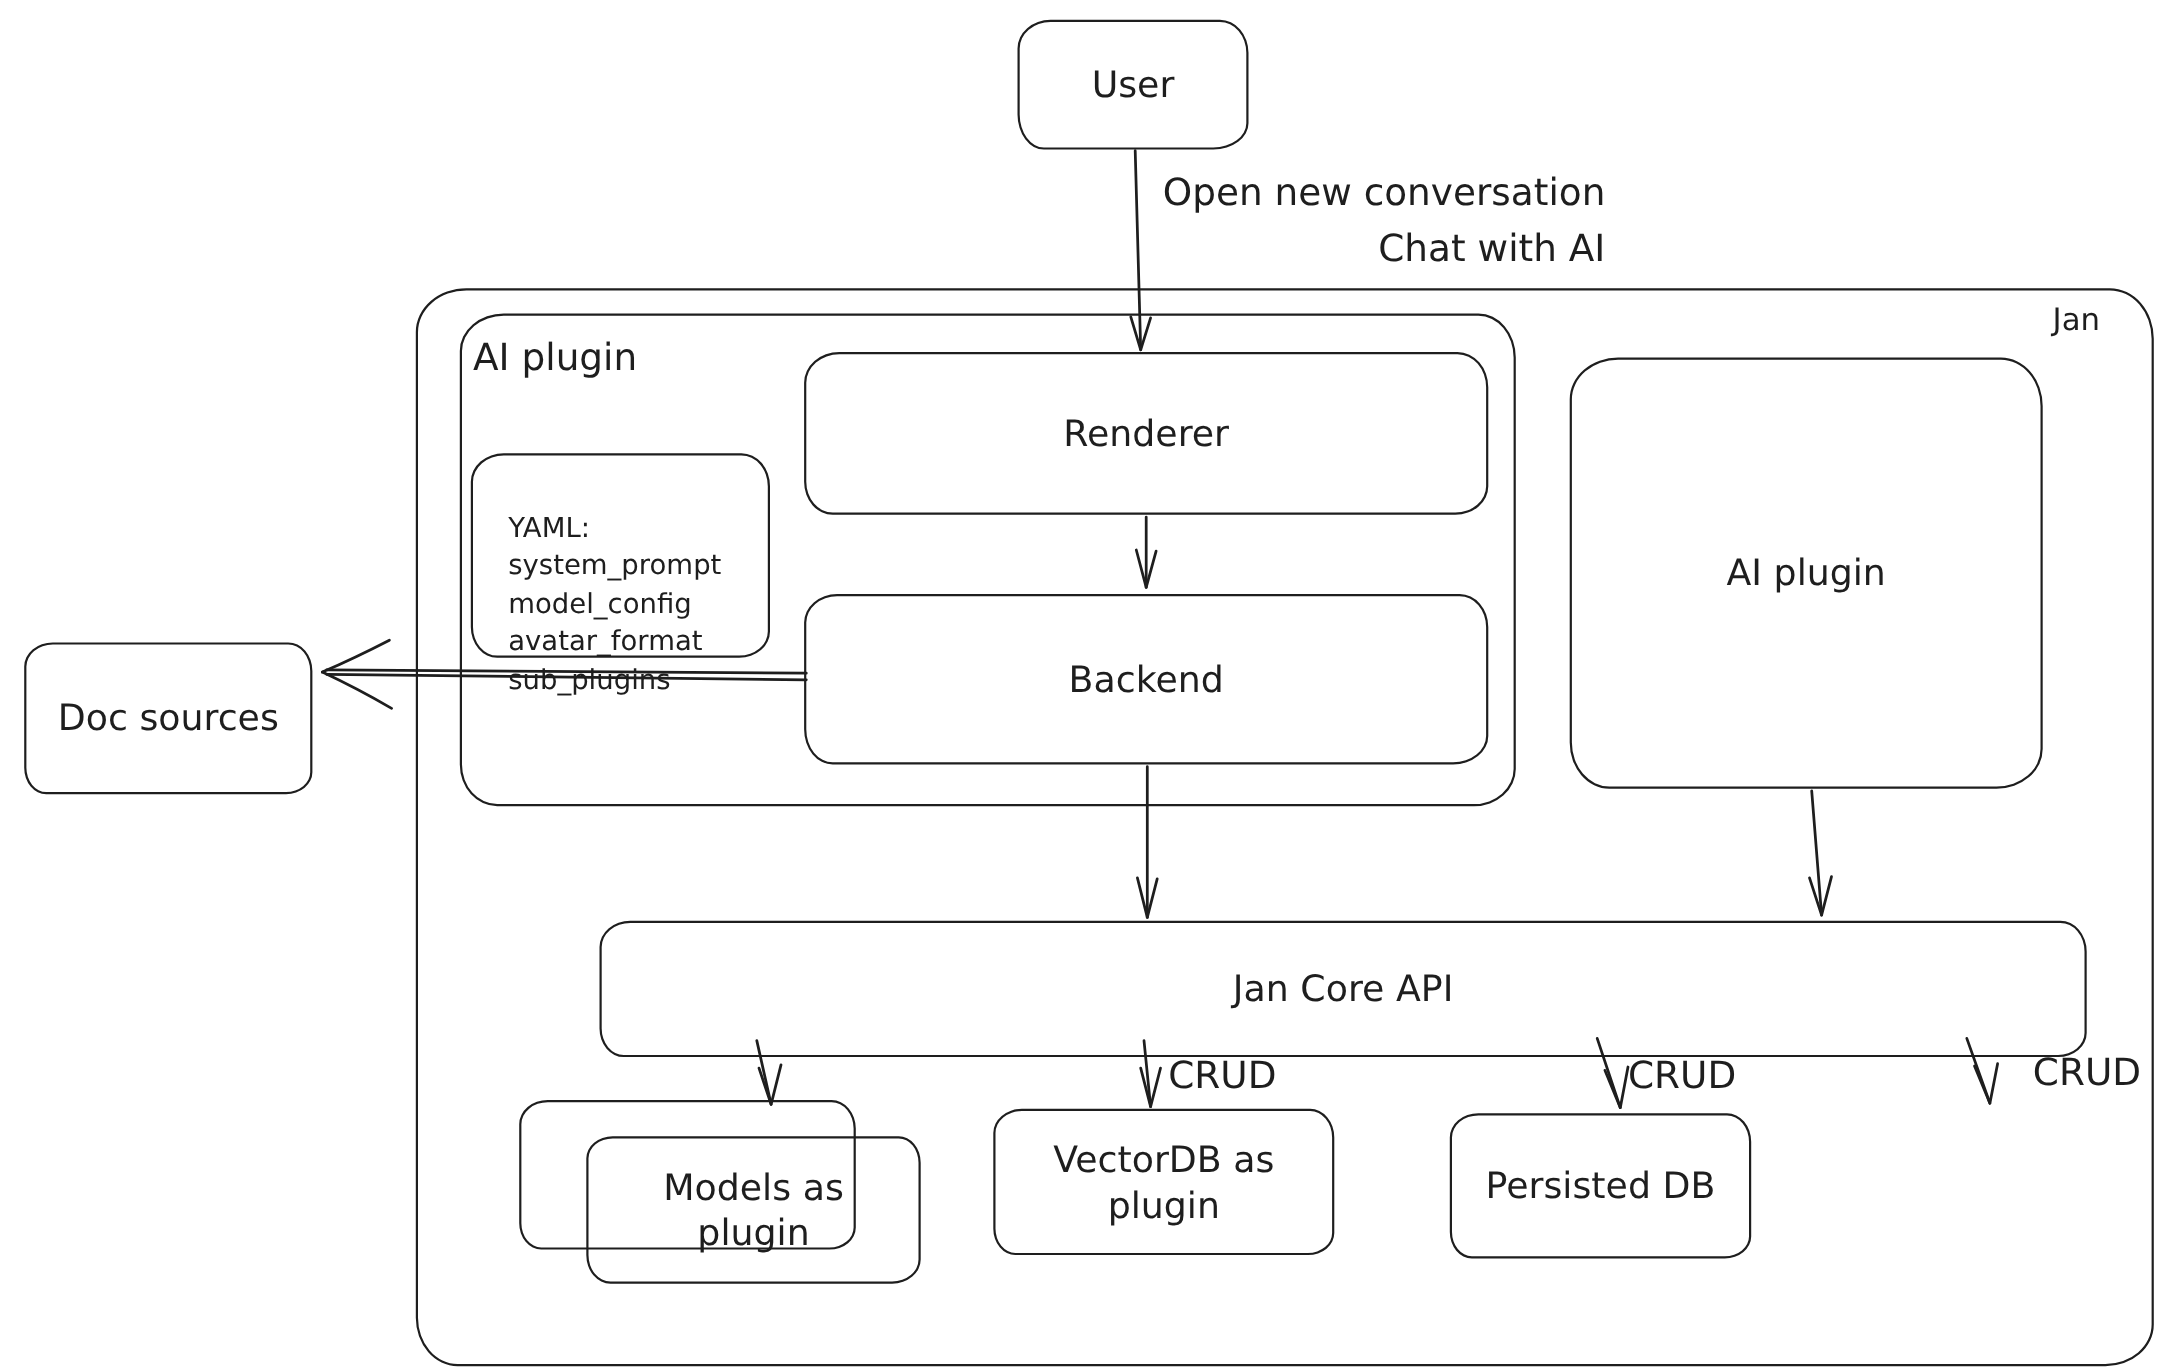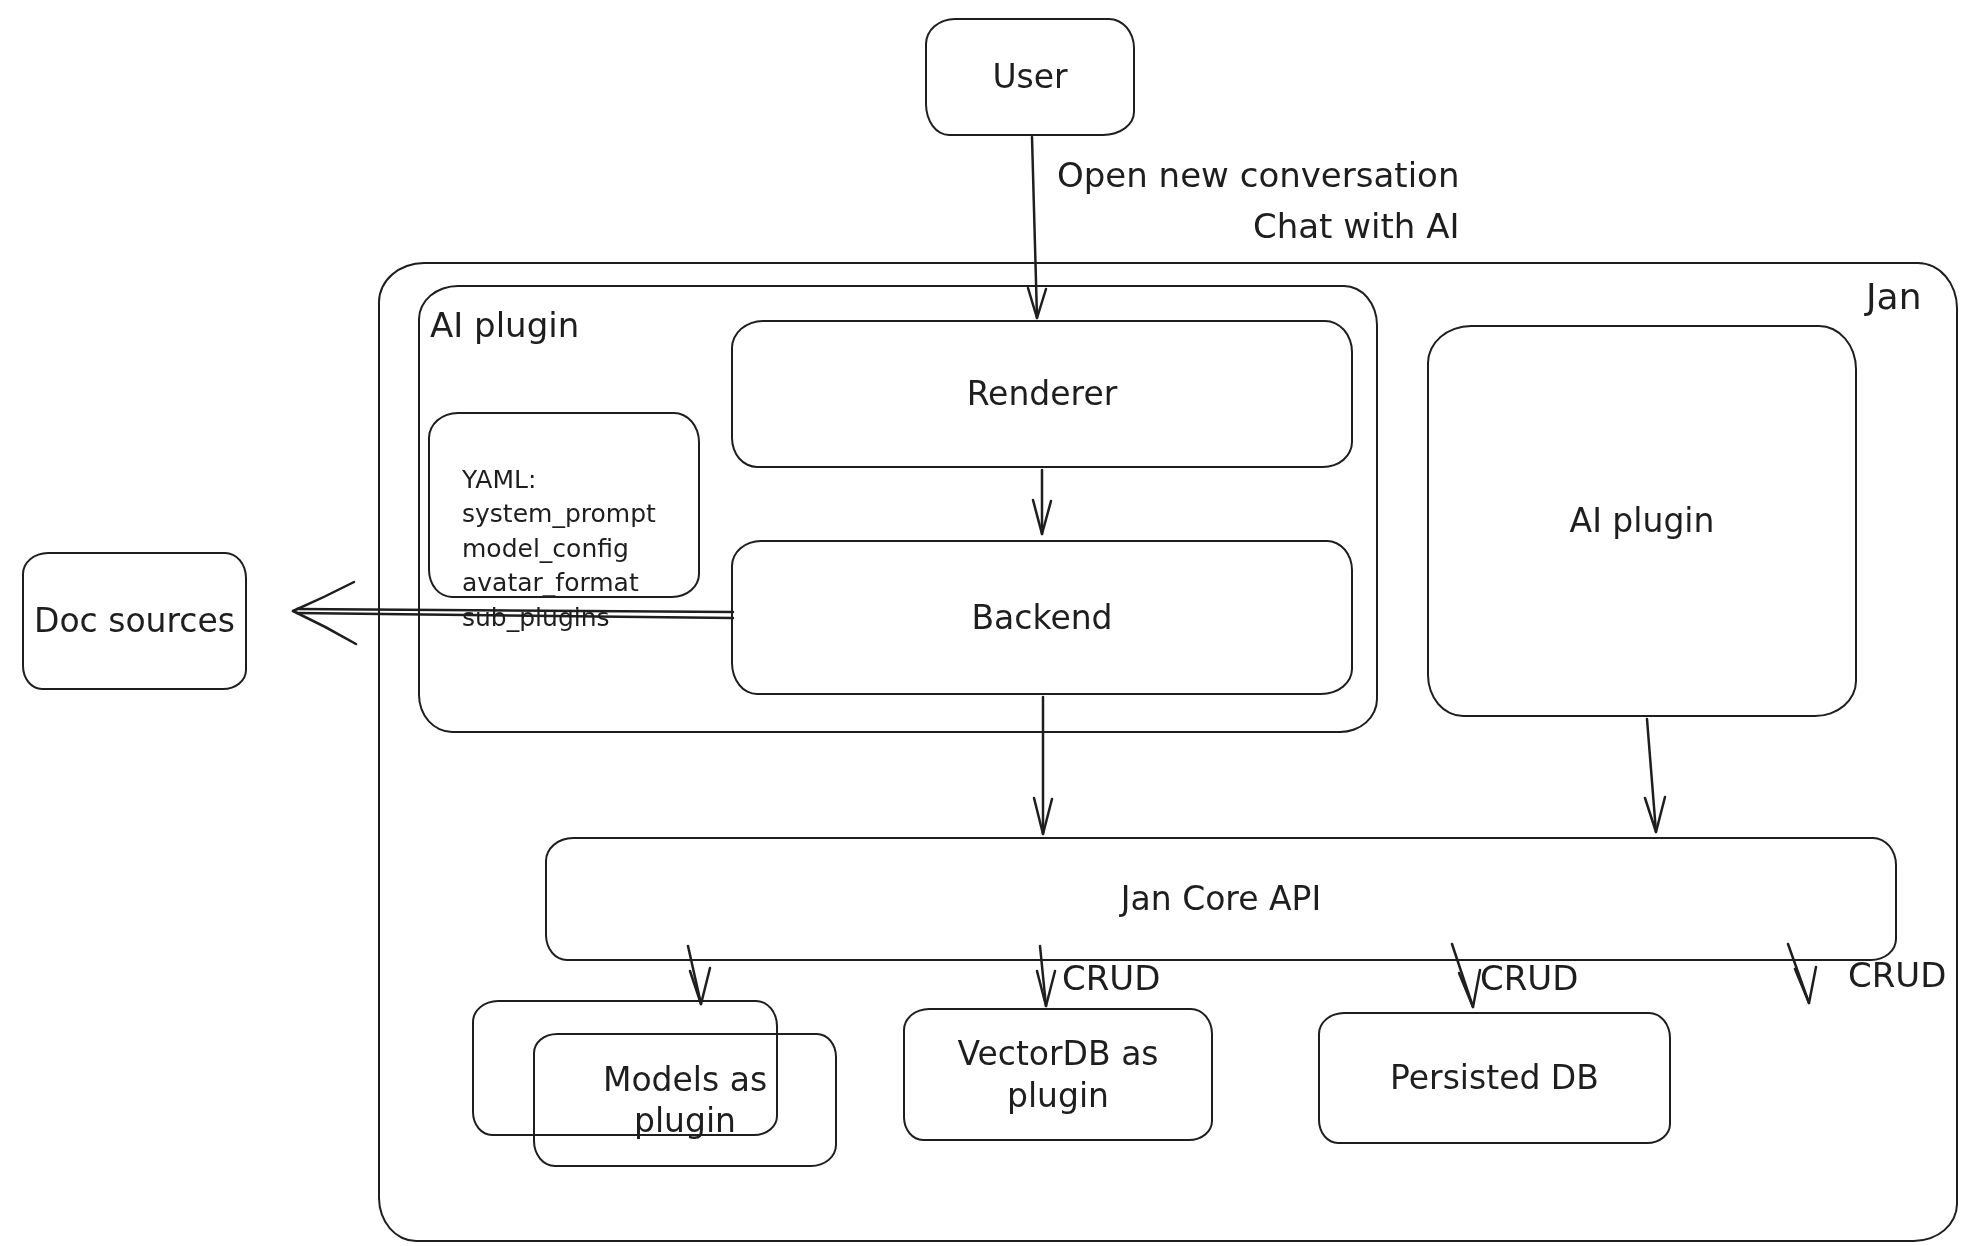--- a/index.html
+++ b/index.html
@@ -27,30 +27,30 @@
     white-space:pre-line;
   }
   
   .n-user{left:925px;top:18px;width:210px;height:118px;border-radius:30px 26px 32px 24px / 26px 30px 24px 32px;}
   .n-jan{left:378px;top:262px;width:1580px;height:980px;border-radius:46px 40px 44px 38px / 40px 46px 38px 44px;}
   .n-aiplugin-container{left:418px;top:285px;width:960px;height:448px;border-radius:40px 34px 38px 34px / 34px 40px 34px 38px;}
   .n-renderer{left:731px;top:320px;width:622px;height:148px;border-radius:32px 28px 30px 26px / 28px 32px 26px 30px;}
   .n-yaml{left:428px;top:412px;width:272px;height:186px;border-radius:30px 26px 28px 24px / 26px 30px 24px 28px;
           display:block;text-align:left;font-size:25px;line-height:1.38;padding:14px 32px;}
   .n-backend{left:731px;top:540px;width:622px;height:155px;border-radius:30px 26px 32px 26px / 26px 30px 26px 32px;}
-  .n-docsources{left:22px;top:552px;width:225px;height:138px;border-radius:26px 22px 24px 20px / 22px 26px 20px 24px;}
+  .n-docsources{left:22px;top:584px;width:262px;height:138px;border-radius:26px 22px 24px 20px / 22px 26px 20px 24px;}
   .n-aiplugin-right{left:1427px;top:325px;width:430px;height:392px;border-radius:44px 38px 42px 36px / 38px 44px 36px 42px;}
   .n-jancore{left:545px;top:837px;width:1352px;height:124px;border-radius:28px 24px 26px 22px / 24px 28px 22px 26px;}
   .n-models-back{left:472px;top:1000px;width:306px;height:136px;border-radius:26px 22px 24px 20px / 22px 26px 20px 24px;}
   .n-models-front{left:533px;top:1033px;width:304px;height:134px;border-radius:24px 20px 26px 22px / 20px 24px 22px 26px;}
   .n-vectordb{left:903px;top:1008px;width:310px;height:133px;border-radius:26px 22px 24px 20px / 22px 26px 20px 24px;}
-  .n-persisteddb{left:1318px;top:1012px;width:353px;height:132px;border-radius:26px 22px 24px 20px / 22px 26px 20px 24px;}
+  .n-persisteddb{left:1318px;top:1012px;width:274px;height:132px;border-radius:26px 22px 24px 20px / 22px 26px 20px 24px;}
   .n-persistedfs{left:1655px;top:1010px;width:302px;height:133px;border-radius:26px 22px 24px 20px / 22px 26px 20px 24px;}
   
-  .l-jan{left:1866px;top:270px;font-size:36px;}
+  .l-jan{left:1866px;top:270px;font-size:28px;}
   .l-aiplugin{left:430px;top:300px;}
   .l-useredge{left:1057px;top:150px;text-align:right;}
   .l-getstream{left:370px;top:938px;}
   .l-crud1{left:1062px;top:953px;}
   .l-crud2{left:1480px;top:953px;}
   .l-crud3{left:1848px;top:950px;}
   svg.arrows{position:absolute;left:0;top:0;pointer-events:none;}
   svg.arrows path{stroke:#1e1e1e;stroke-width:2.5;fill:none;stroke-linecap:round;stroke-linejoin:round;}
 </style>
 </head>

